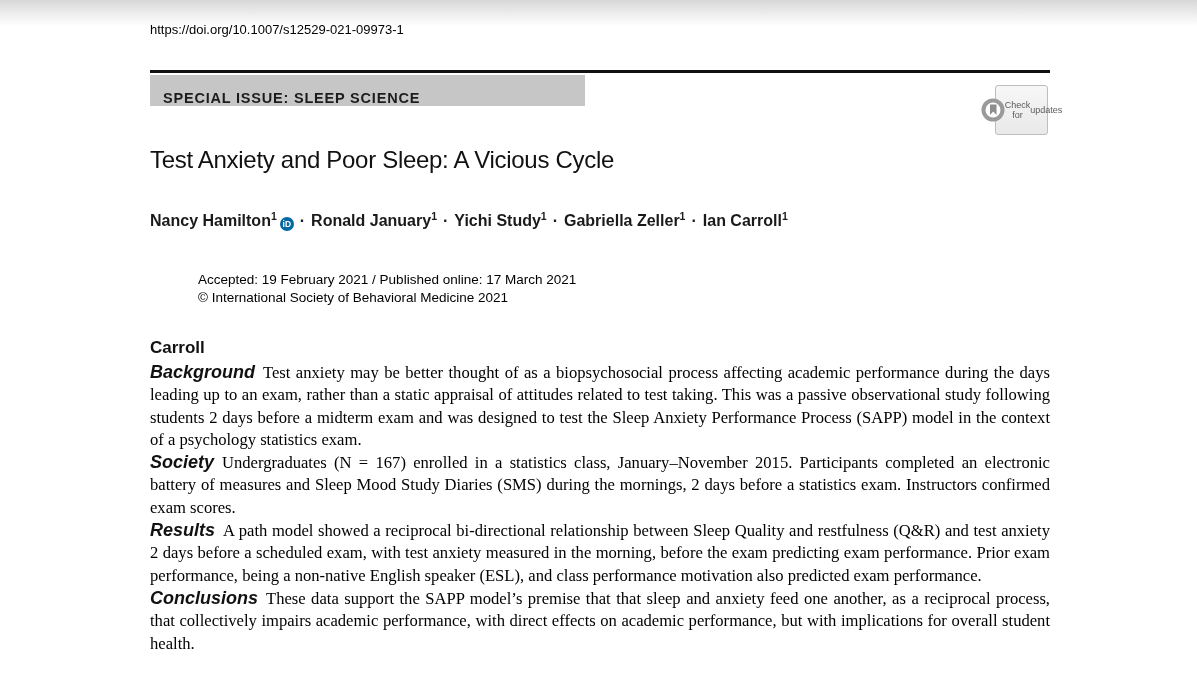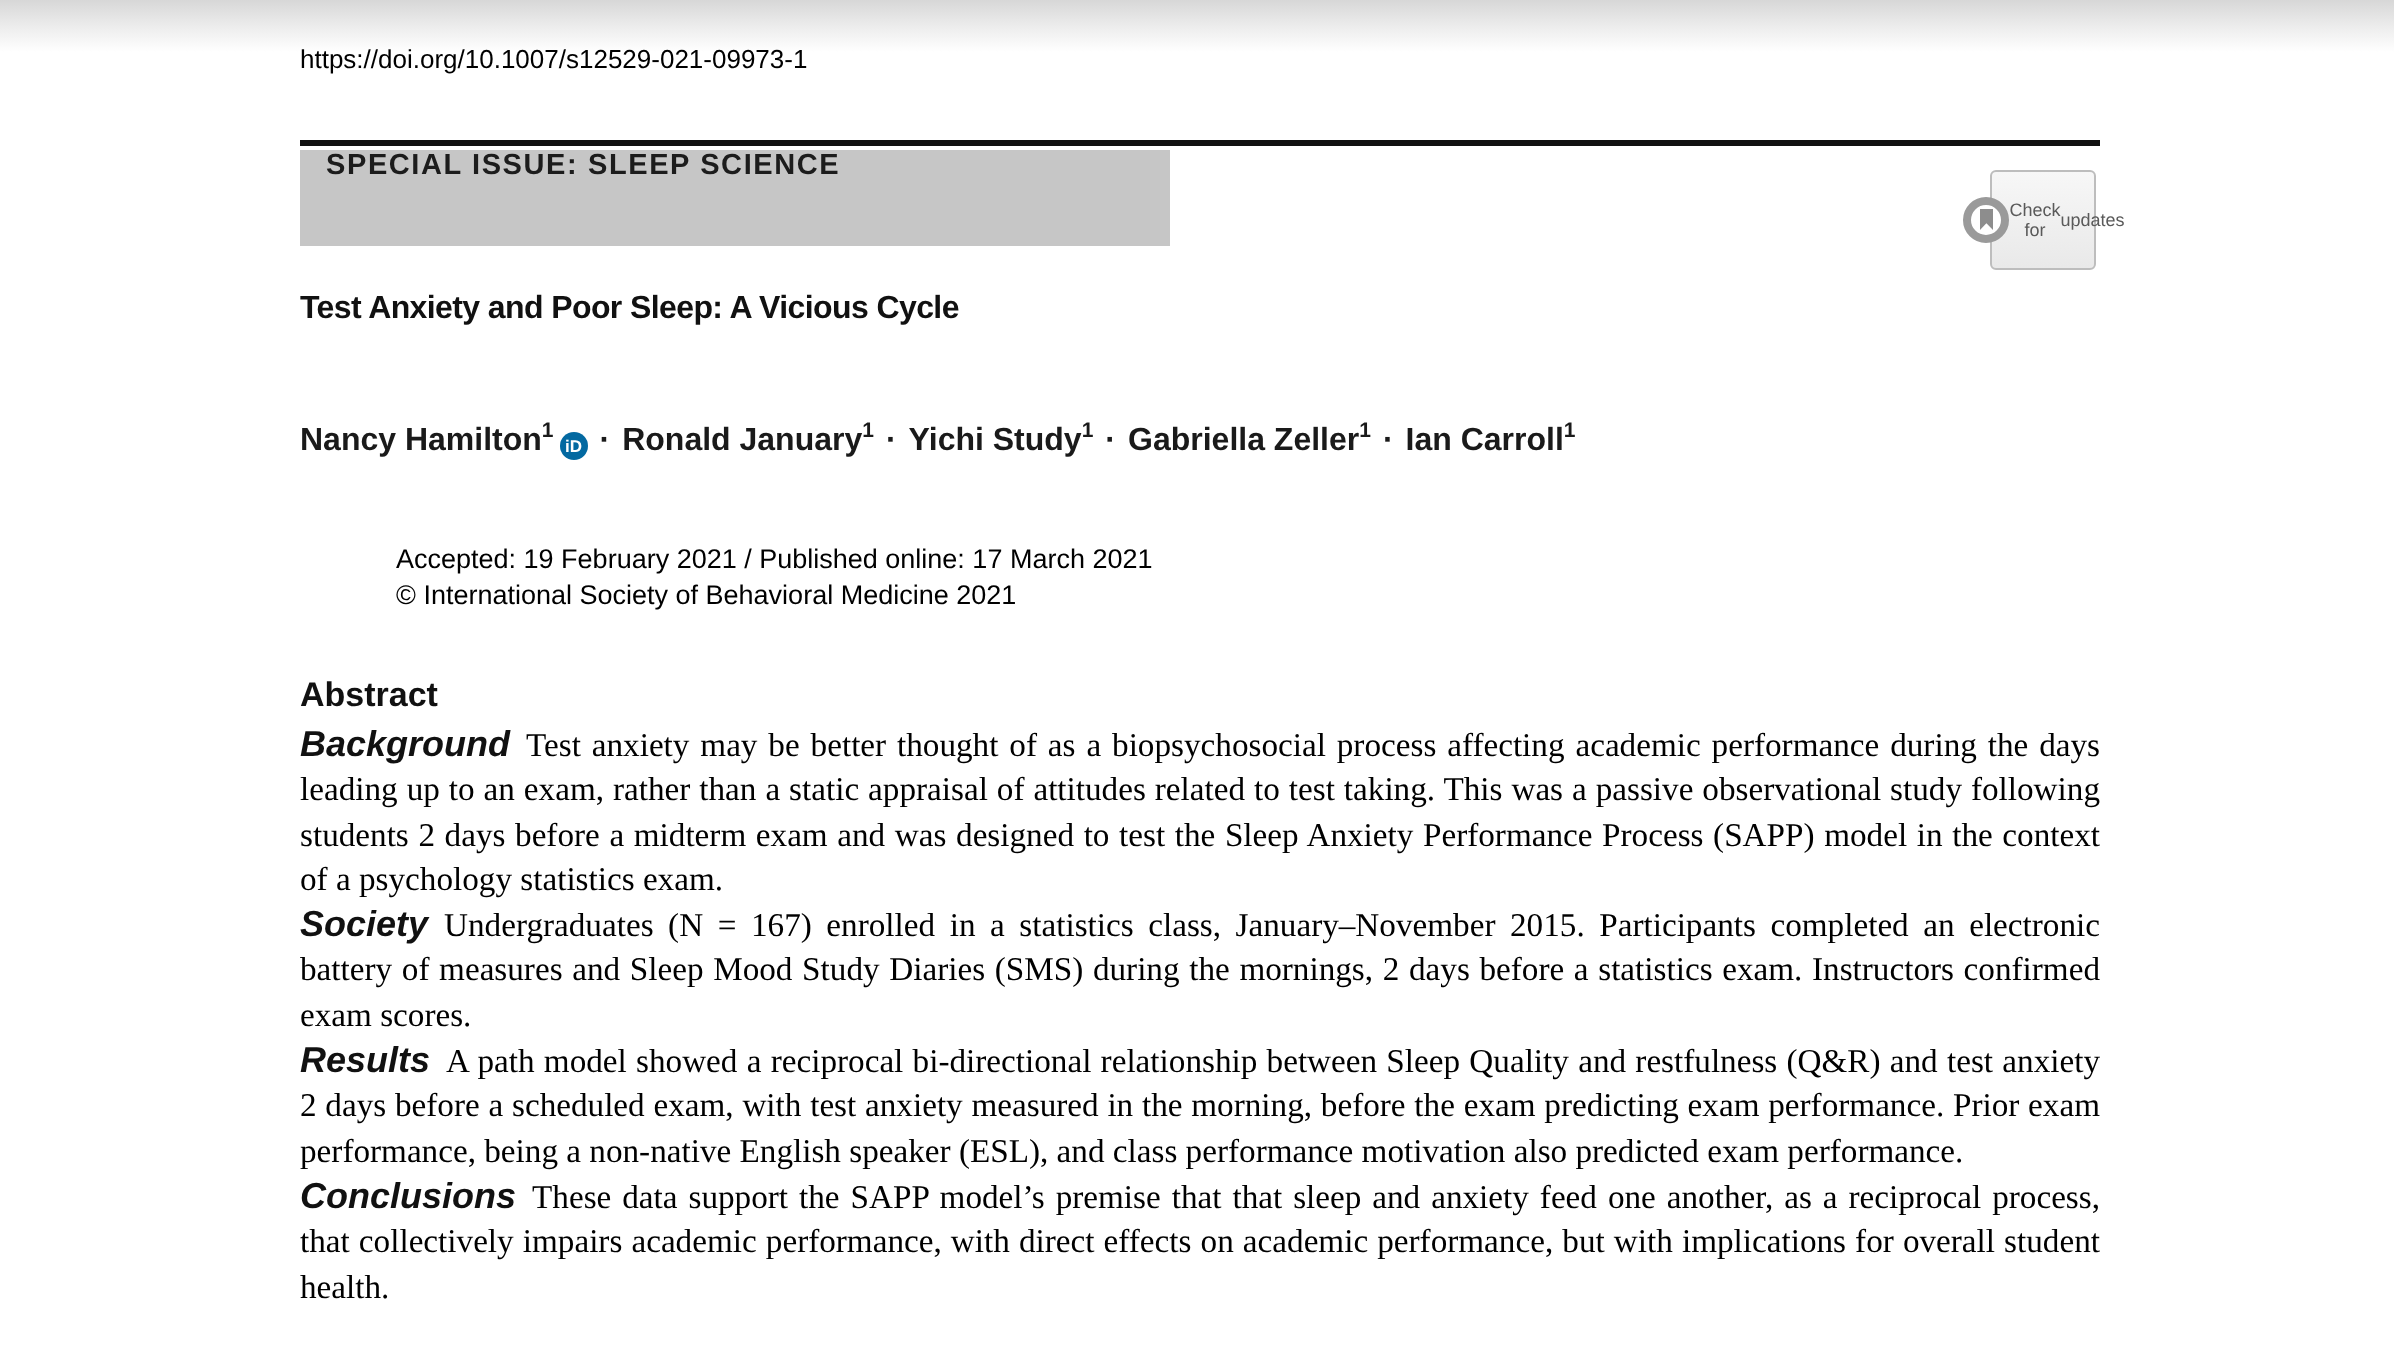--- a/index.html
+++ b/index.html
@@ -26,24 +26,24 @@
   }
   .rule {
     position: absolute;
     left: 150px; top: 70px;
     width: 900px; height: 3px;
     background: #111111;
   }
   .banner {
     position: absolute;
     left: 150px; top: 75px;
-    width: 435px; height: 48px;
+    width: 435px; height: 31px;
     background: #c6c6c6;
     display: flex;
-    align-items: flex-start;
+    align-items: flex-end;
     padding-left: 13px;
   }
   .banner-label {
     font-size: 14.5px;
     font-weight: bold;
     letter-spacing: 0.8px;
     color: #1c1c1c;
   }
   .update-badge {
     position: absolute;
@@ -62,22 +62,22 @@
   .badge-text {
     font-size: 9px;
     line-height: 10px;
     color: #5a5a5a;
     text-align: center;
   }
   .title {
     position: absolute;
     left: 150px; top: 146px;
     width: 920px;
-    font-size: 16px;
-    font-weight: bold;
+    font-size: 24px;
+    font-weight: normal;
     letter-spacing: -0.3px;
     color: #111111;
   }
   .authors {
     position: absolute;
     left: 150px; top: 212px;
     width: 920px;
     font-size: 16px;
     font-weight: bold;
     color: #1a1a1a;
@@ -173,21 +173,21 @@
   <h1 class="title">Test Anxiety and Poor Sleep: A Vicious Cycle</h1>
 
   <div class="authors"><span>Nancy Hamilton</span><sup>1</sup><span class="orcid">iD</span><span class="author-sep">·</span><span>Ronald January</span><sup>1</sup><span class="author-sep">·</span><span>Yichi Study</span><sup>1</sup><span class="author-sep">·</span><span>Gabriella Zeller</span><sup>1</sup><span class="author-sep">·</span><span>Ian Carroll</span><sup>1</sup></div>
 
   <div class="dates">
     <div>Accepted: 19 February 2021 / Published online: 17 March 2021</div>
     <div>© International Society of Behavioral Medicine 2021</div>
   </div>
 
   <div class="abstract">
-    <div class="abstract-heading">Abstract</div>
+    <div class="abstract-heading">Carroll</div>
     <div id="abstract-body">
         <p class="abs-para"><span class="sec-label">Background</span><span>Test anxiety may be better thought of as a biopsychosocial process affecting academic performance during the days leading up to an exam, rather than a static appraisal of attitudes related to test taking. This was a passive observational study following students 2 days before a midterm exam and was designed to test the Sleep Anxiety Performance Process (SAPP) model in the context of a psychology statistics exam.</span></p>
         <p class="abs-para"><span class="sec-label">Society</span><span>Undergraduates (N = 167) enrolled in a statistics class, January–November 2015. Participants completed an electronic battery of measures and Sleep Mood Study Diaries (SMS) during the mornings, 2 days before a statistics exam. Instructors confirmed exam scores.</span></p>
         <p class="abs-para"><span class="sec-label">Results</span><span>A path model showed a reciprocal bi-directional relationship between Sleep Quality and restfulness (Q&amp;R) and test anxiety 2 days before a scheduled exam, with test anxiety measured in the morning, before the exam predicting exam performance. Prior exam performance, being a non-native English speaker (ESL), and class performance motivation also predicted exam performance.</span></p>
         <p class="abs-para"><span class="sec-label">Conclusions</span><span>These data support the SAPP model’s premise that that sleep and anxiety feed one another, as a reciprocal process, that collectively impairs academic performance, with direct effects on academic performance, but with implications for overall student health.</span></p>
       </div>
   </div>
 
 </div>
 

